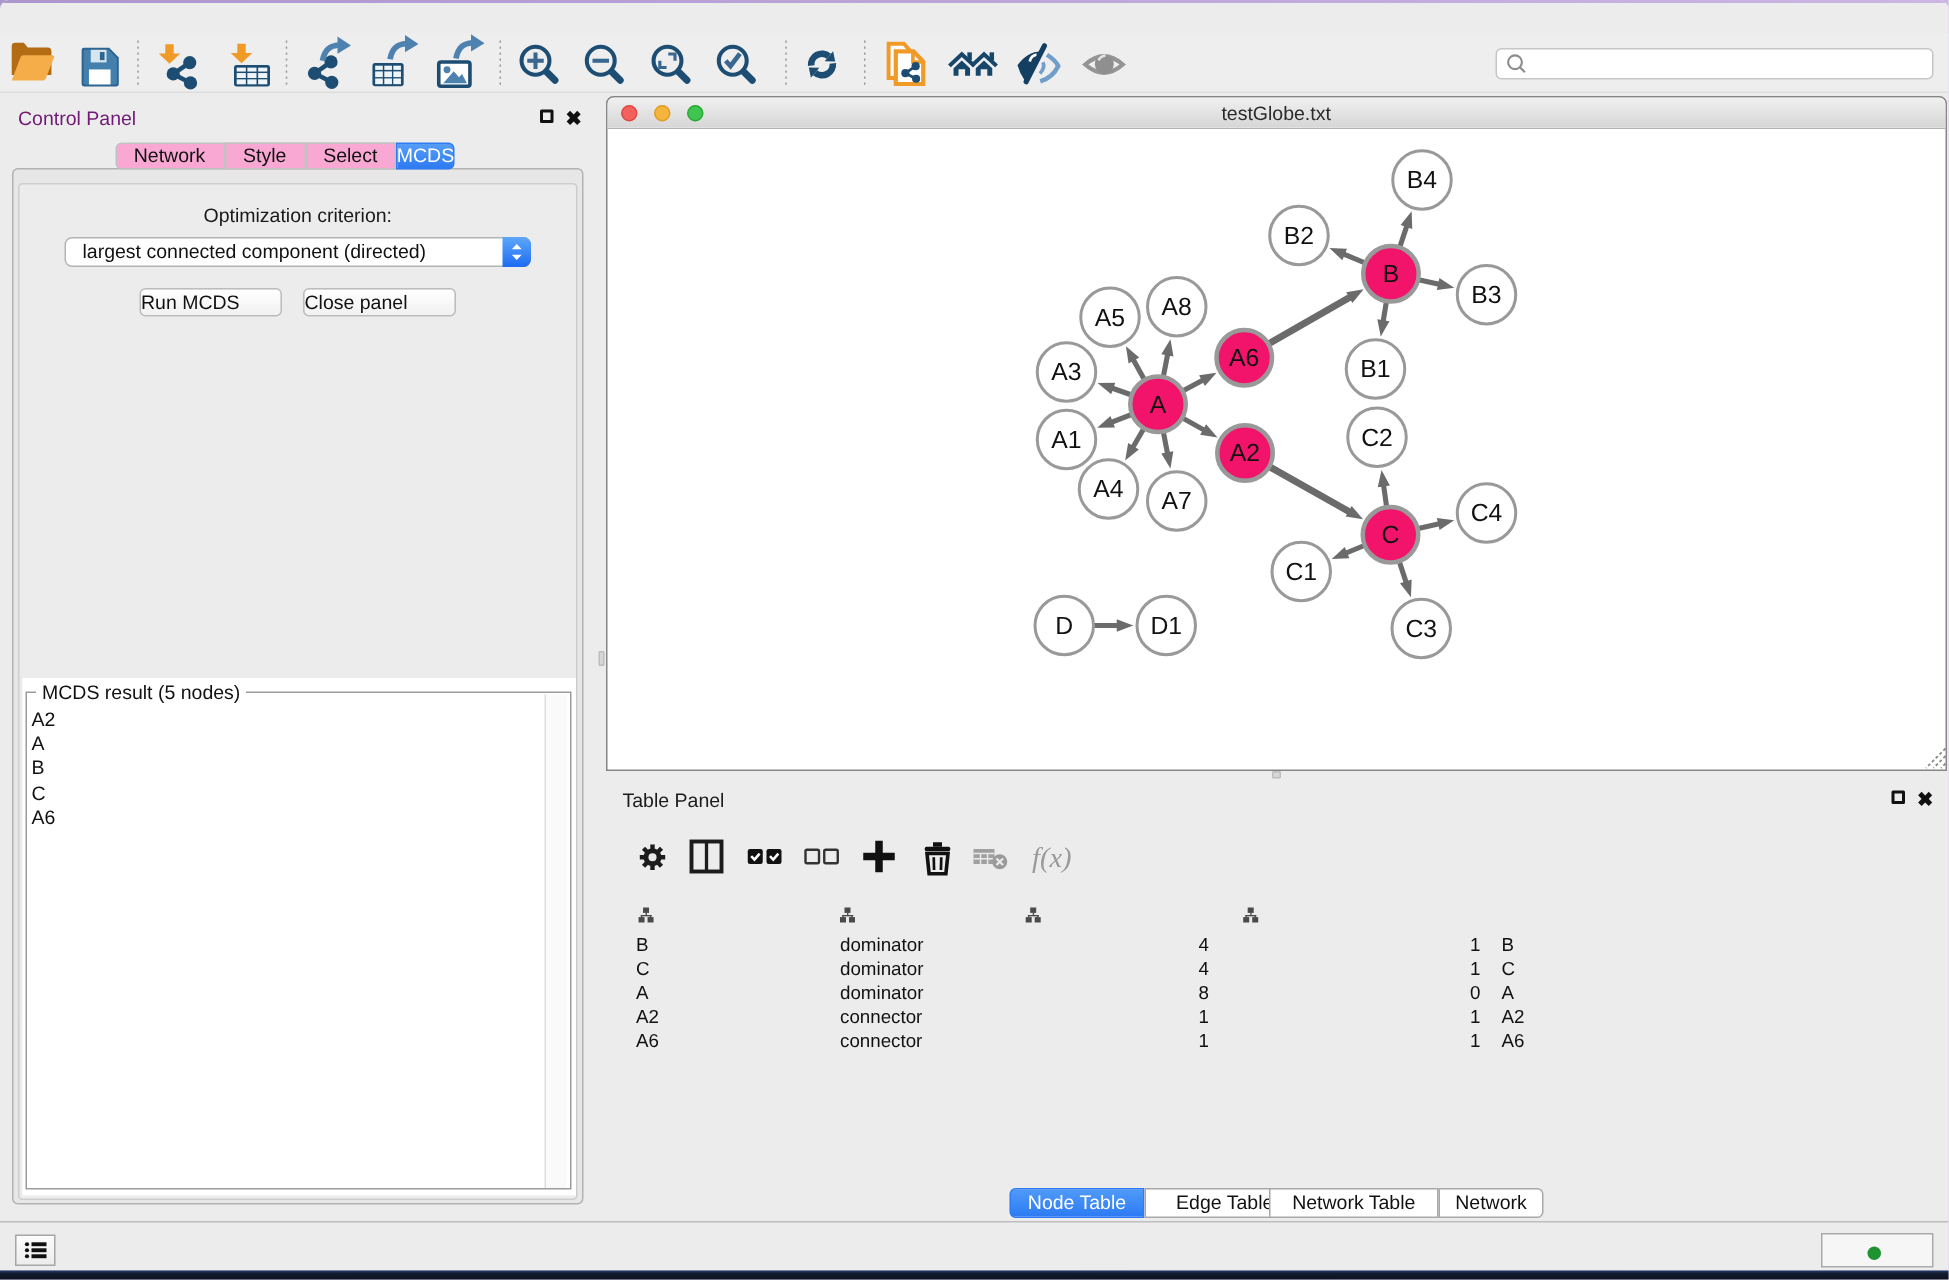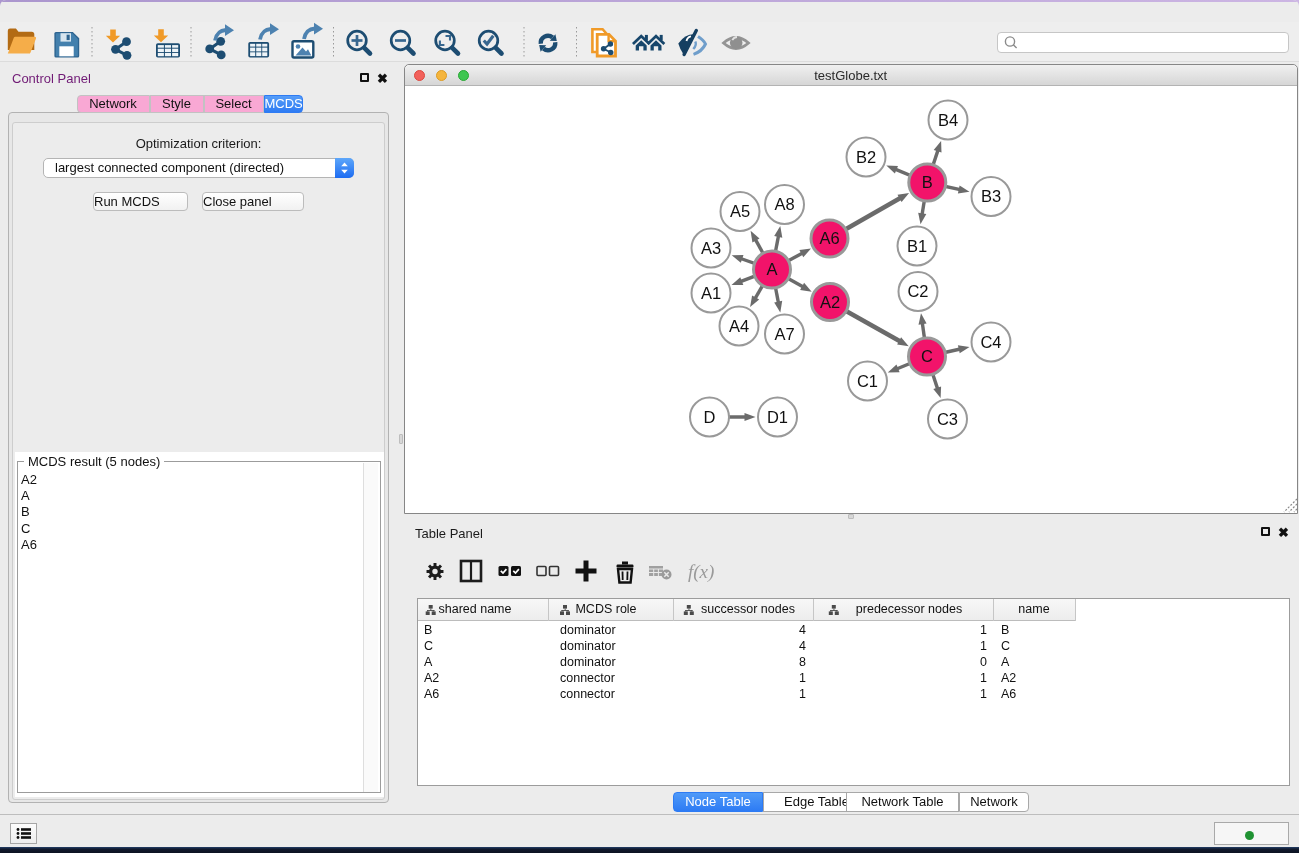--- a/index.html
+++ b/index.html
@@ -408,34 +408,20 @@
         <rect x="2" y="9" width="14" height="10" fill="#a0a0a0"></rect>
         <line x1="2" y1="12" x2="16" y2="12" stroke="#e9e9e9" stroke-width="1"></line>
         <line x1="2" y1="15.5" x2="16" y2="15.5" stroke="#e9e9e9" stroke-width="1"></line>
         <line x1="6.7" y1="12" x2="6.7" y2="19" stroke="#e9e9e9" stroke-width="1"></line>
         <line x1="11.4" y1="12" x2="11.4" y2="19" stroke="#e9e9e9" stroke-width="1"></line>
         <circle cx="19.5" cy="17.5" r="5" fill="#9a9a9a"></circle>
         <path d="M17.3 15.3 l4.4 4.4 M21.7 15.3 l-4.4 4.4" stroke="#e9e9e9" stroke-width="1.5"></path>
       </g>
       <text x="288" y="578" font-size="19" font-style="italic" fill="#9a9a9a">f(x)</text>
     </svg>
-  <div id="tablebox">
-    <div id="thead">
-      <div class="colsep" style="left:130px;"></div>
-      <div class="colsep" style="left:254.5px;"></div>
-      <div class="colsep" style="left:394.5px;"></div>
-      <div class="colsep" style="left:575px;"></div>
-      <div class="colsep" style="left:657px;"></div>
-      <div class="th" style="left:12px;width:90px;">shared name</div>
-      <div class="th" style="left:143px;width:90px;">MCDS role</div>
-      <div class="th" style="left:280px;width:100px;">successor nodes</div>
-      <div class="th" style="left:421px;width:140px;">predecessor nodes</div>
-      <div class="th" style="left:576px;width:80px;">name</div>
-    </div>
-  </div>
   <svg width="900" height="30" viewBox="0 0 900 30" style="position:absolute;left:400px;top:599px">
       <g transform="translate(25.7,6)" fill="#4a4a4a">
         <rect x="3" y="0" width="4" height="3.6"></rect>
         <rect x="0" y="6.4" width="4" height="3.6"></rect>
         <rect x="6" y="6.4" width="4" height="3.6"></rect>
         <path d="M4.7 3.6 h0.9 v1.6 h-0.9 Z"></path>
         <rect x="1.5" y="5" width="7.3" height="0.9"></rect>
         <rect x="1.5" y="5" width="0.9" height="1.6"></rect>
         <rect x="7.6" y="5" width="0.9" height="1.6"></rect>
       </g>

